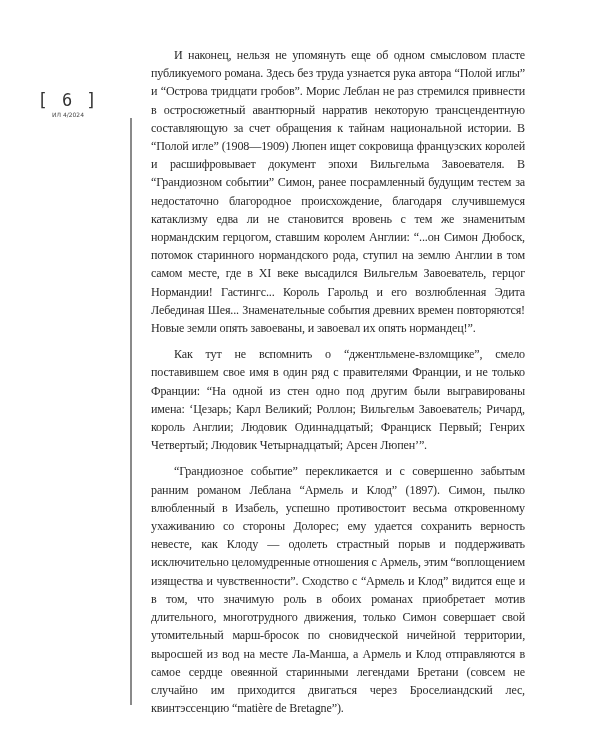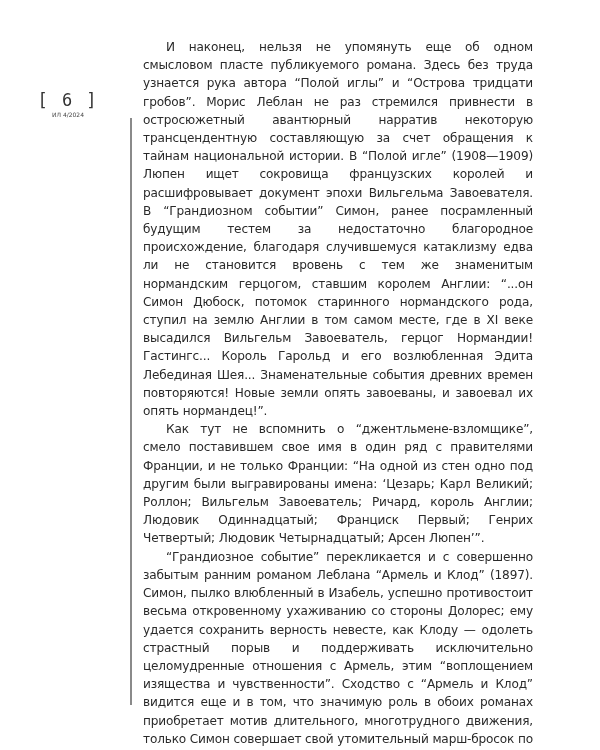--- a/index.html
+++ b/index.html
@@ -17,21 +17,21 @@
     font-size: 6px; color: #444;
   }
   .rule {
     position: absolute; left: 130px; top: 118px; width: 1.5px; height: 587px; background: #8a8a8a;
   }
   .text {
     position: absolute; left: 143px; top: 38px; width: 390px;
     font-size: 12.1px; line-height: 18.2px; text-align: justify; hyphens: manual;
     letter-spacing: -0.15px;
   }
-  .text p { margin: 0; text-indent: 23px; }
+  .text p { margin: 8px; text-indent: 23px; font-family: Liberation Serif, serif; }
 </style>
 </head>
 <body>
 
 <div class="page-num">[ 6 ]</div>
 <div class="issue">ИЛ 4/2024</div>
 <div class="rule"></div>
 
 <div class="text">
   <p>И наконец, нельзя не упомянуть еще об одном смысловом пласте публикуемого романа. Здесь без труда узнается рука автора “Полой иглы” и “Острова тридцати гробов”. Морис Леблан не раз стремился привнести в остросюжетный авантюрный нарратив некоторую трансцендентную составляющую за счет обращения к тайнам национальной истории. В “Полой игле” (1908—1909) Люпен ищет сокровища французских королей и расшифровывает документ эпохи Вильгельма Завоевателя. В “Грандиозном событии” Симон, ранее посрамленный будущим тестем за недостаточно благородное происхождение, благодаря случившемуся катаклизму едва ли не становится вровень с тем же знаменитым нормандским герцогом, ставшим королем Англии: “...он Симон Дюбоск, потомок старинного нормандского рода, ступил на землю Англии в том самом месте, где в XI веке высадился Вильгельм Завоеватель, герцог Нормандии! Гастингс... Король Гарольд и его возлюбленная Эдита Лебединая Шея... Знаменательные события древних времен повторяются! Новые земли опять завоеваны, и завоевал их опять нормандец!”.</p>

